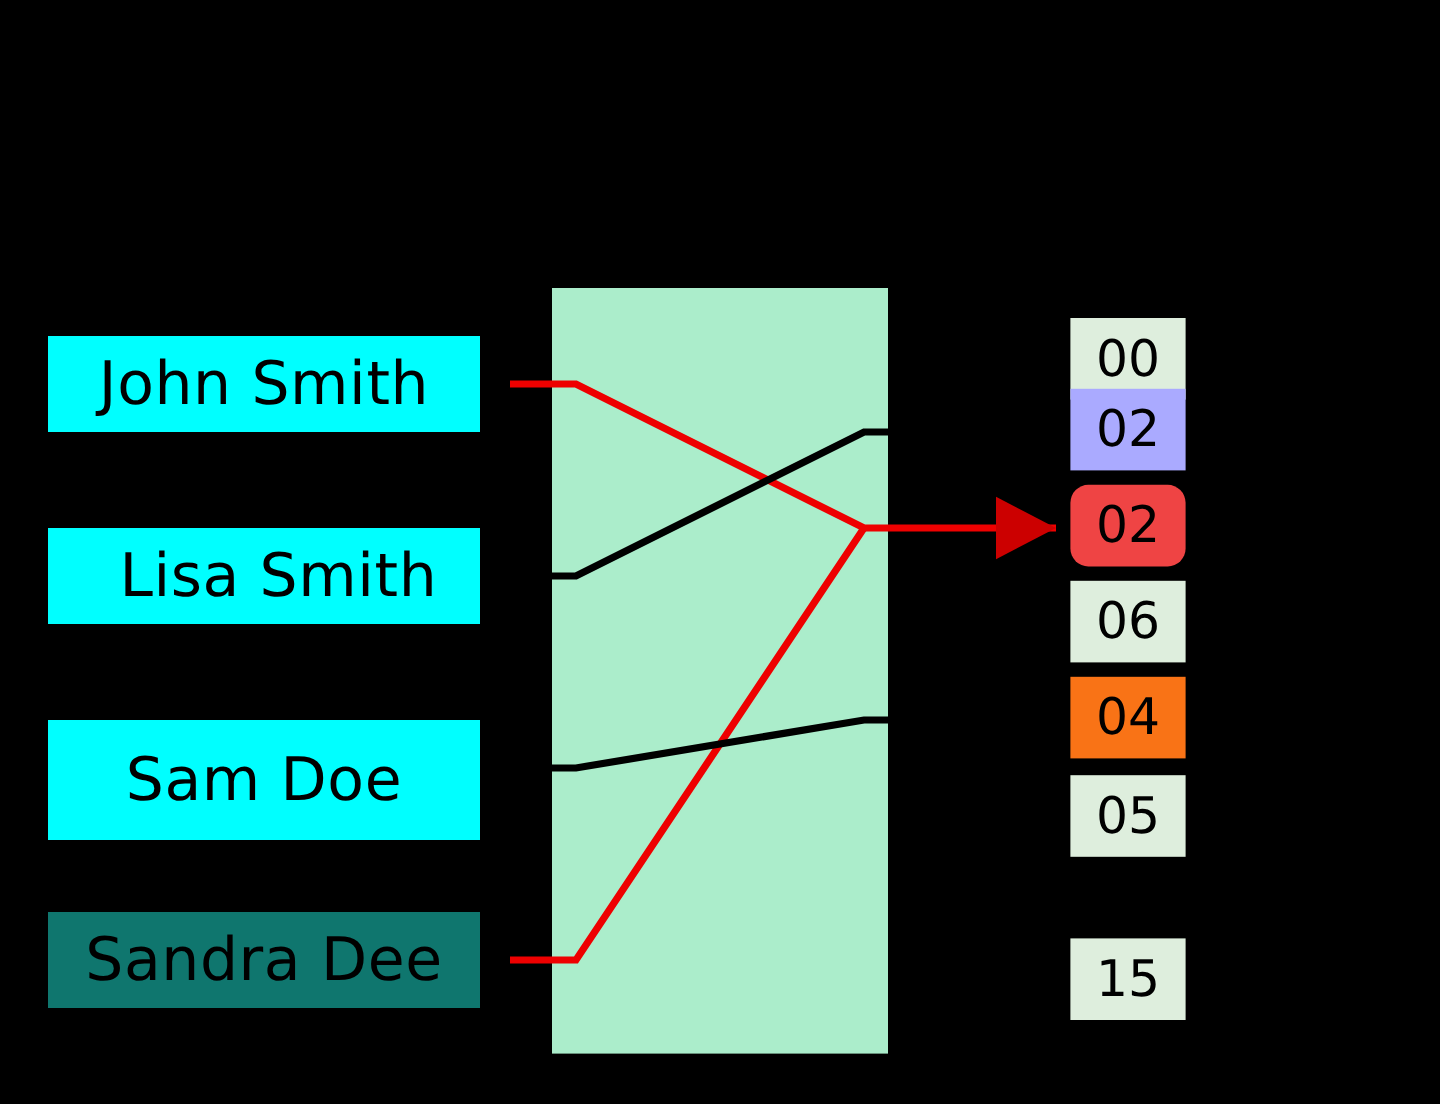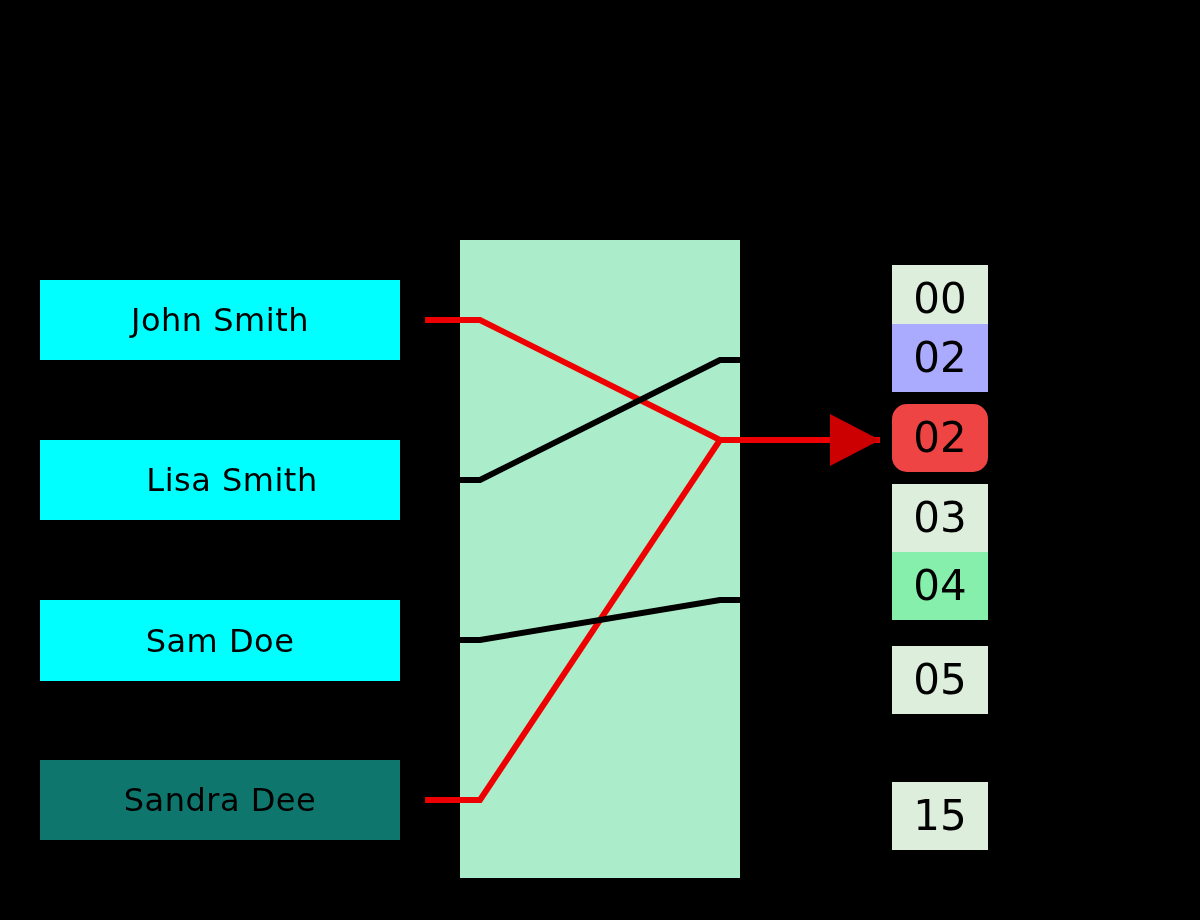--- a/index.html
+++ b/index.html
@@ -17,21 +17,21 @@
     background: #000000;
     overflow: hidden;
   }
   .key-box {
     position: absolute;
     background: #00ffff;
     color: #000000;
     display: flex;
     align-items: center;
     justify-content: center;
-    font-size: 32px;
+    font-size: 50px;
     line-height: 1;
     letter-spacing: 0.5px;
     box-sizing: border-box;
   }
   .hash-fn-box {
     position: absolute;
     background: #abedcb;
   }
   .slot {
     position: absolute;
@@ -58,21 +58,21 @@
 <div id="canvas">
 
   <div class="hash-fn-box" id="hash-fn-box" style="left: 460px; top: 240px; width: 280px; height: 638px; background: rgb(171, 237, 203);"></div>
 
   <div class="key-box" id="key-0" style="left: 40px; top: 280px; width: 360px; height: 80px; background: rgb(0, 255, 255);">
     <span>John Smith</span>
   </div>
   <div class="key-box" id="key-1" style="left: 40px; top: 440px; width: 360px; height: 80px; background: rgb(0, 255, 255); padding-left: 24px;">
     <span>Lisa Smith</span>
   </div>
-  <div class="key-box" id="key-2" style="left: 40px; top: 600px; width: 360px; height: 81px; background: rgb(0, 255, 255);">
+  <div class="key-box" id="key-2" style="left: 40px; top: 600px; width: 360px; height: 100px; background: rgb(0, 255, 255);">
     <span>Sam Doe</span>
   </div>
   <div class="key-box" id="key-3" style="left: 40px; top: 760px; width: 360px; height: 80px; background: #0f766e;">
     <span>Sandra Dee</span>
   </div>
 
   <svg id="wires" viewBox="0 0 1200 920" xmlns="http://www.w3.org/2000/svg">
       <polyline points="425,320 480,320 720,440 880,440" fill="none" stroke="#ee0000" stroke-width="6" stroke-linecap="butt" stroke-linejoin="miter"></polyline>
       <polyline points="425,800 480,800 720,440" fill="none" stroke="#ee0000" stroke-width="6" stroke-linecap="butt" stroke-linejoin="miter"></polyline>
       <polyline points="460,480 480,480 720,360 740,360" fill="none" stroke="#000000" stroke-width="6" stroke-linecap="butt" stroke-linejoin="miter"></polyline>
@@ -83,23 +83,23 @@
   <div class="slot" id="slot-0" style="left: 892px; top: 248px; width: 96px; height: 68px; background: rgb(222, 238, 221); margin-top: 17px;">
     <span>00</span>
   </div>
   <div class="slot" id="slot-1" style="left: 892px; top: 324px; width: 96px; height: 68px; background: rgb(170, 170, 255);">
     <span>02</span>
   </div>
   <div class="slot" id="slot-2" style="left: 892px; top: 404px; width: 96px; height: 68px; background: rgb(239, 68, 68); border-radius: 15px;">
     <span>02</span>
   </div>
   <div class="slot" id="slot-3" style="left: 892px; top: 484px; width: 96px; height: 68px; background: rgb(222, 238, 221);">
-    <span>03</span>
+    <span>06</span>
   </div>
-  <div class="slot" id="slot-4" style="left: 892px; top: 552px; width: 96px; height: 68px; background: #86efac;">
+  <div class="slot" id="slot-4" style="left: 892px; top: 564px; width: 96px; height: 68px; background: #f97316;">
     <span>04</span>
   </div>
   <div class="slot" id="slot-5" style="left: 892px; top: 646px; width: 96px; height: 68px; background: rgb(222, 238, 221);">
     <span>05</span>
   </div>
   <div class="slot" id="slot-6" style="left: 892px; top: 782px; width: 96px; height: 68px; background: rgb(222, 238, 221);">
     <span>15</span>
   </div>
 
 </div>

